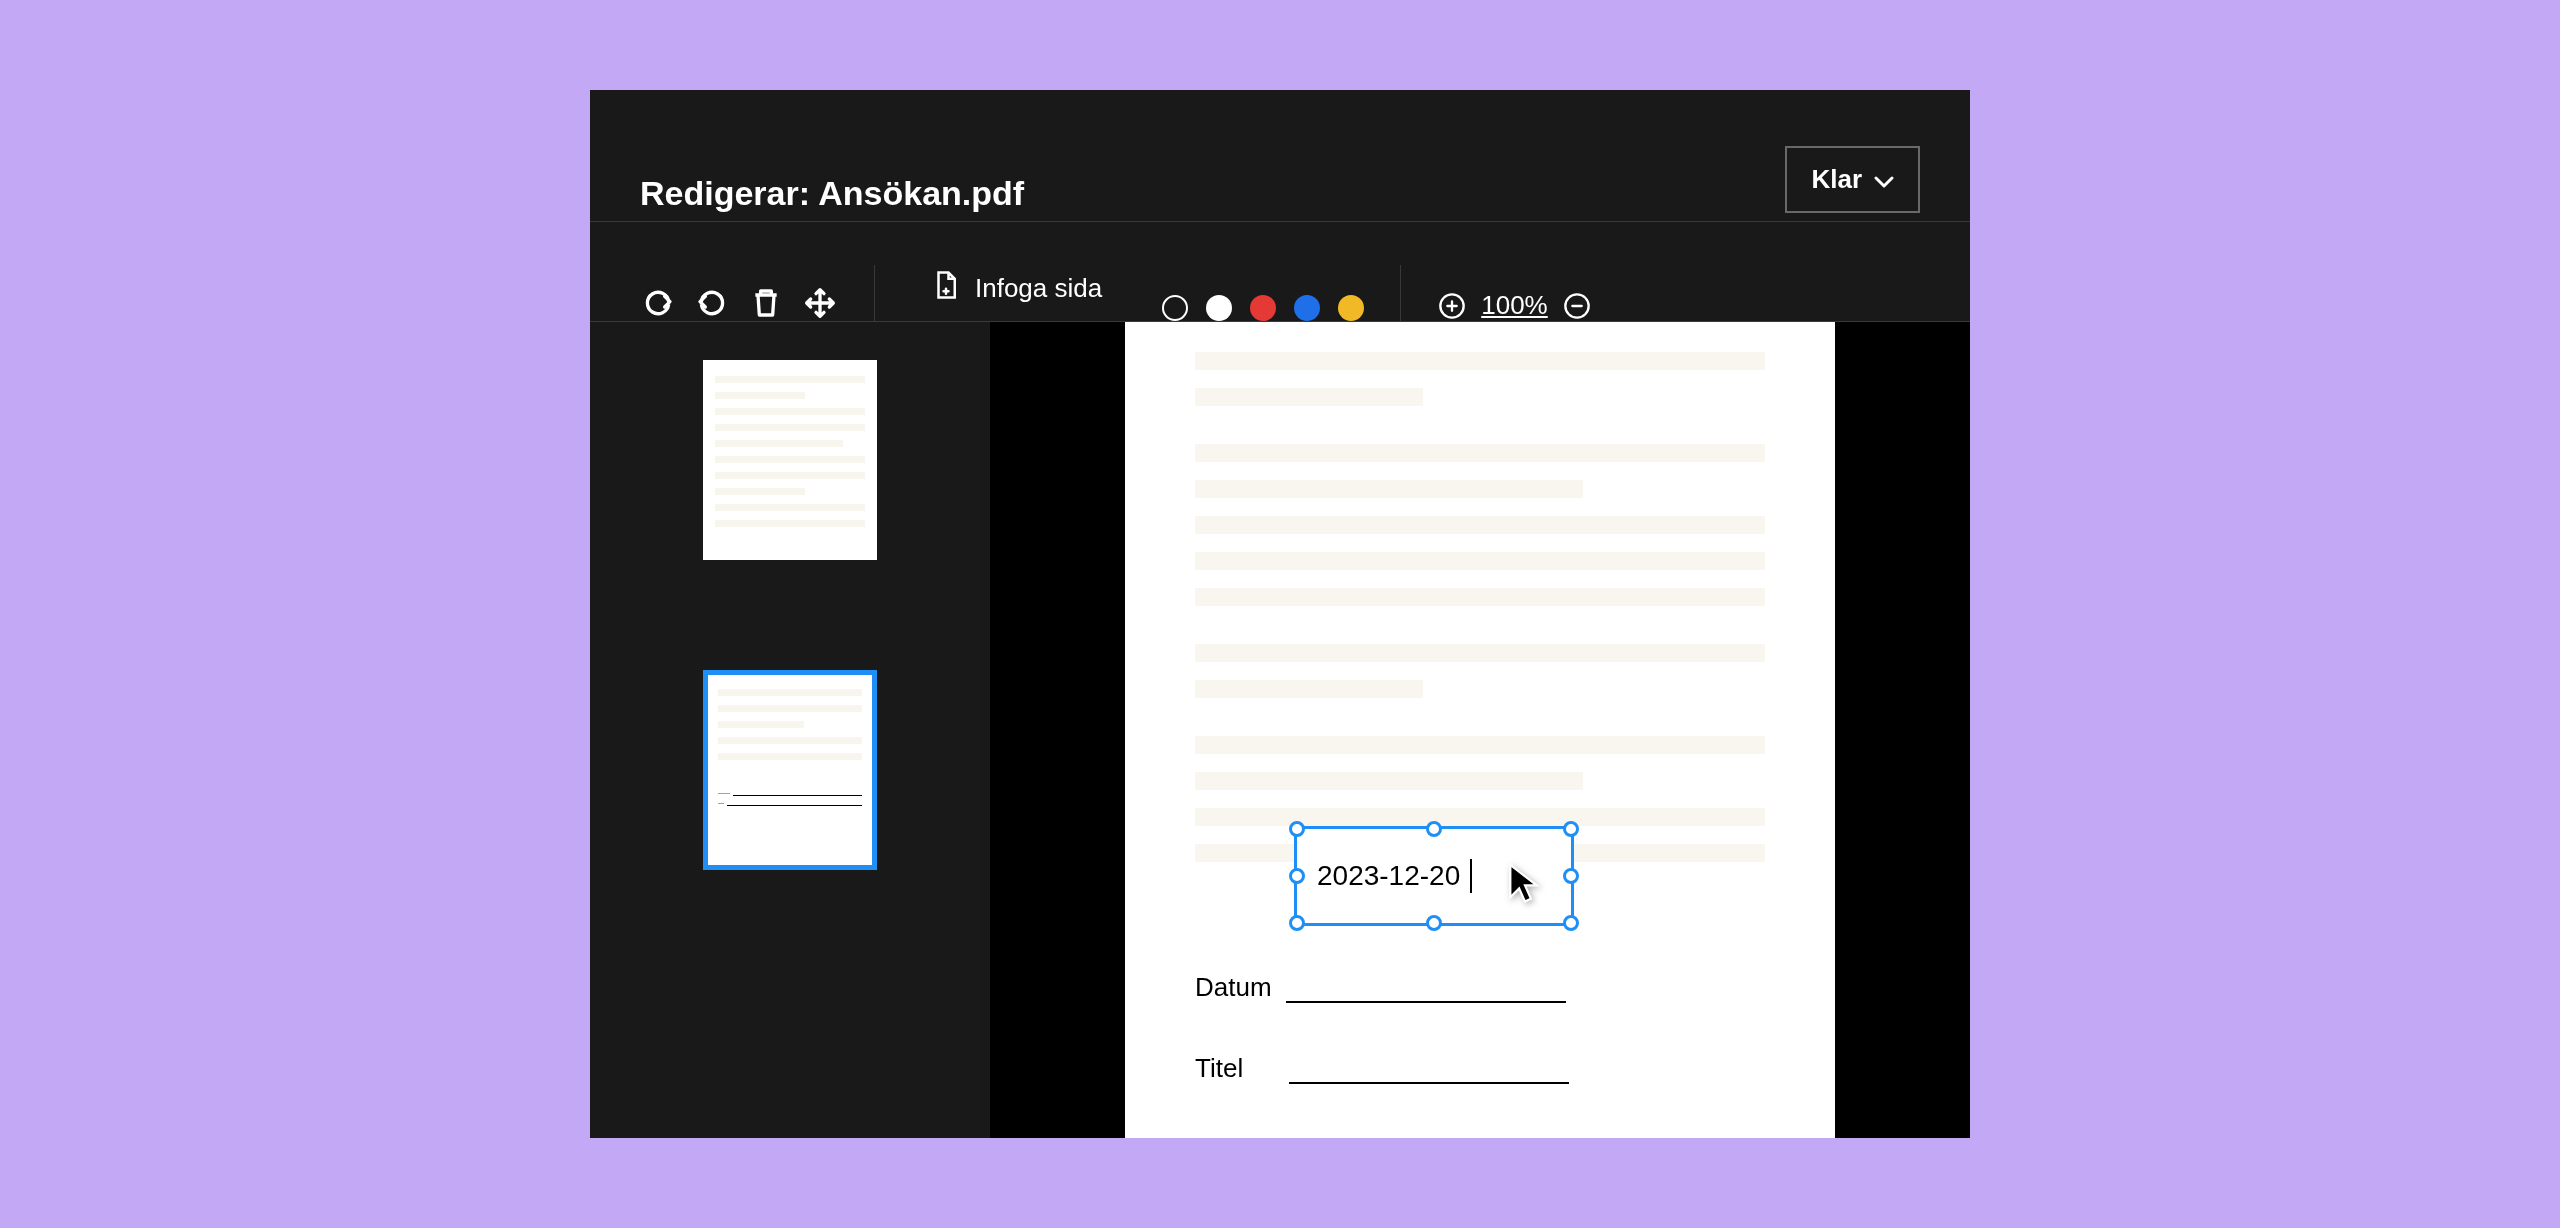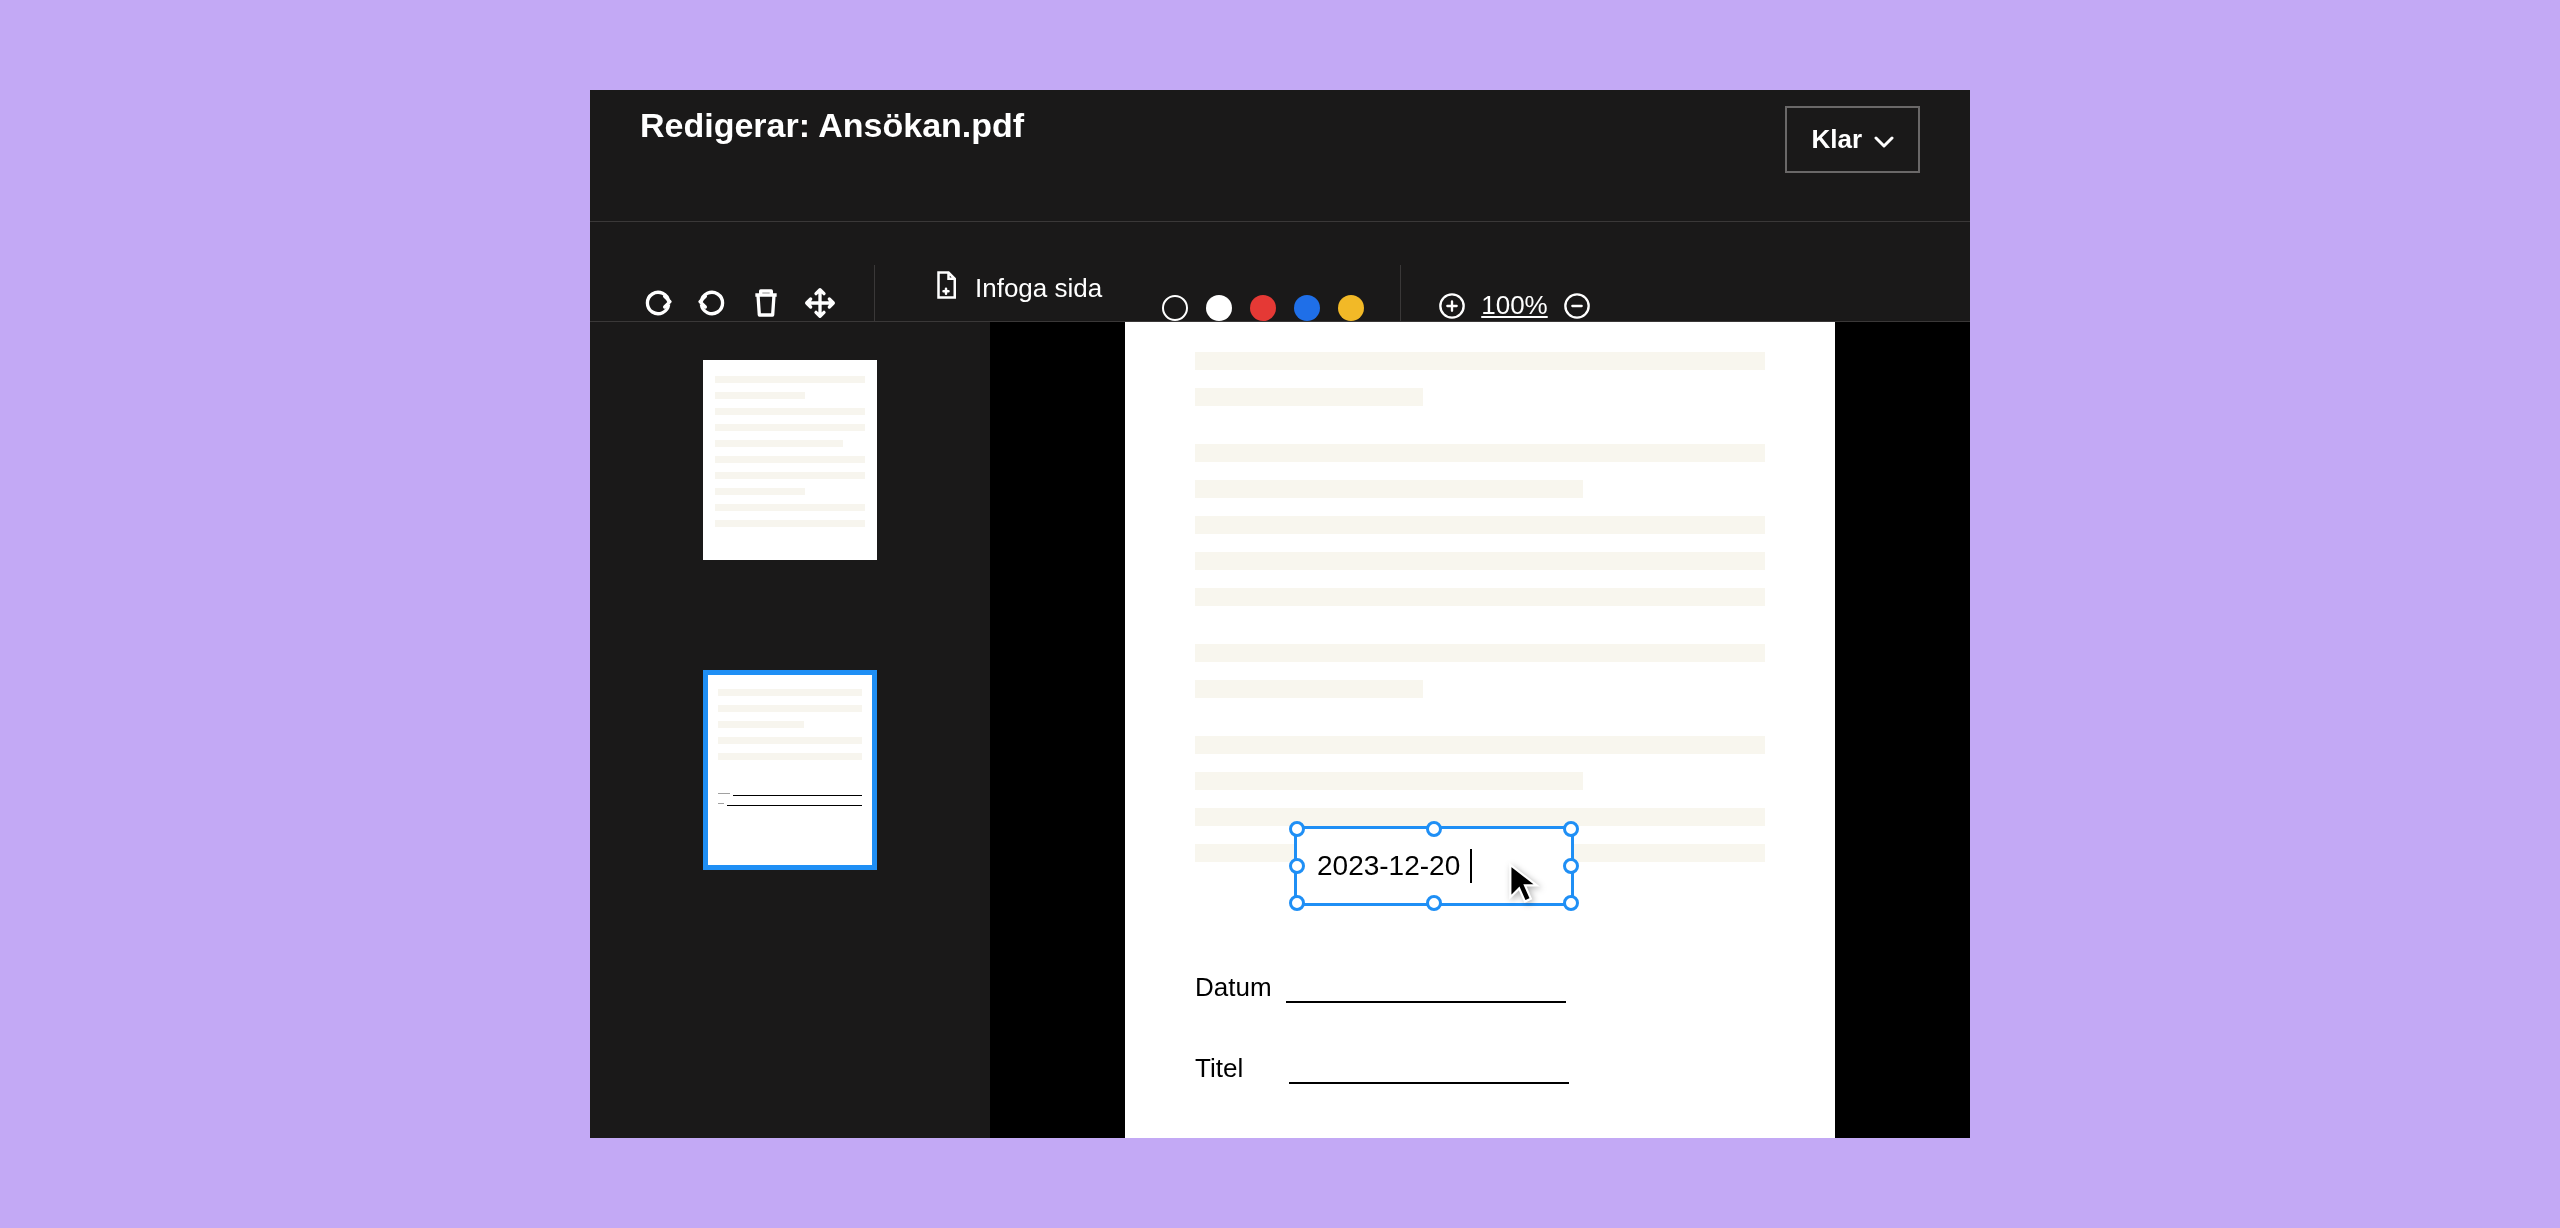--- a/index.html
+++ b/index.html
@@ -16,23 +16,23 @@
       width: 1380px;
       height: 1048px;
       background: #1a1919;
       display: flex;
       flex-direction: column;
       overflow: hidden;
     }
     .header {
       height: 132px;
       display: flex;
-      align-items: flex-start;
+      align-items: flex-end;
       justify-content: space-between;
-      padding: 16px 50px;
+      padding: 8px 50px;
       border-bottom: 1px solid #3a3838;
     }
     .header-title {
       color: #fff;
       font-size: 34px;
       font-weight: 700;
     }
     .done-button {
       display: flex;
       align-items: center;
@@ -186,21 +186,21 @@
     .form-line {
       width: 280px;
       border-bottom: 2px solid #000;
       height: 2px;
     }
     .text-box {
       position: absolute;
       left: 169px;
       top: 504px;
       width: 280px;
-      height: 80px;
+      height: 100px;
       border: 3px solid #1f8ff5;
       background: #fff;
       display: flex;
       align-items: center;
       padding: 0 20px;
     }
     .text-box-content {
       font-size: 28px;
       color: #000;
     }

